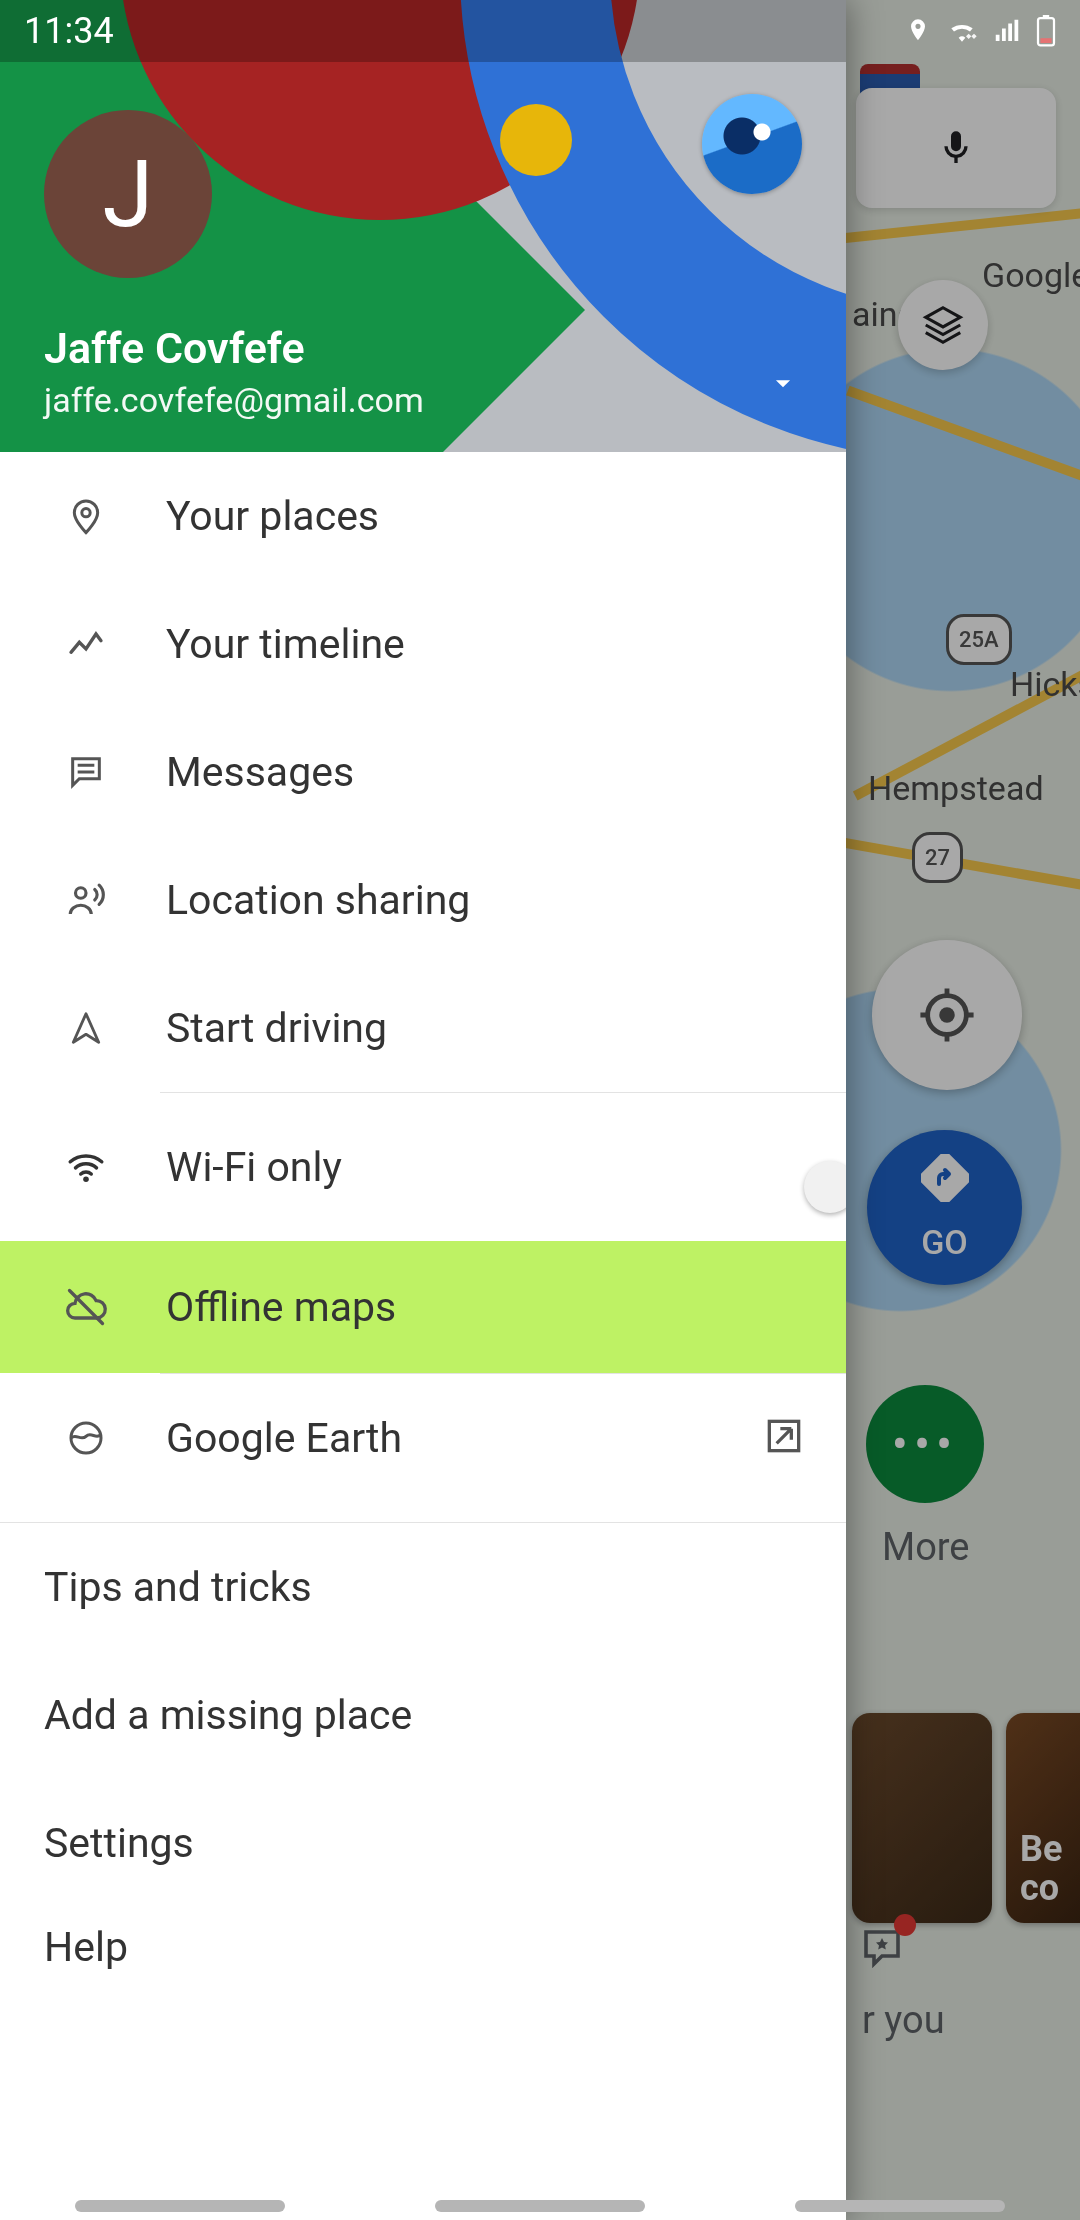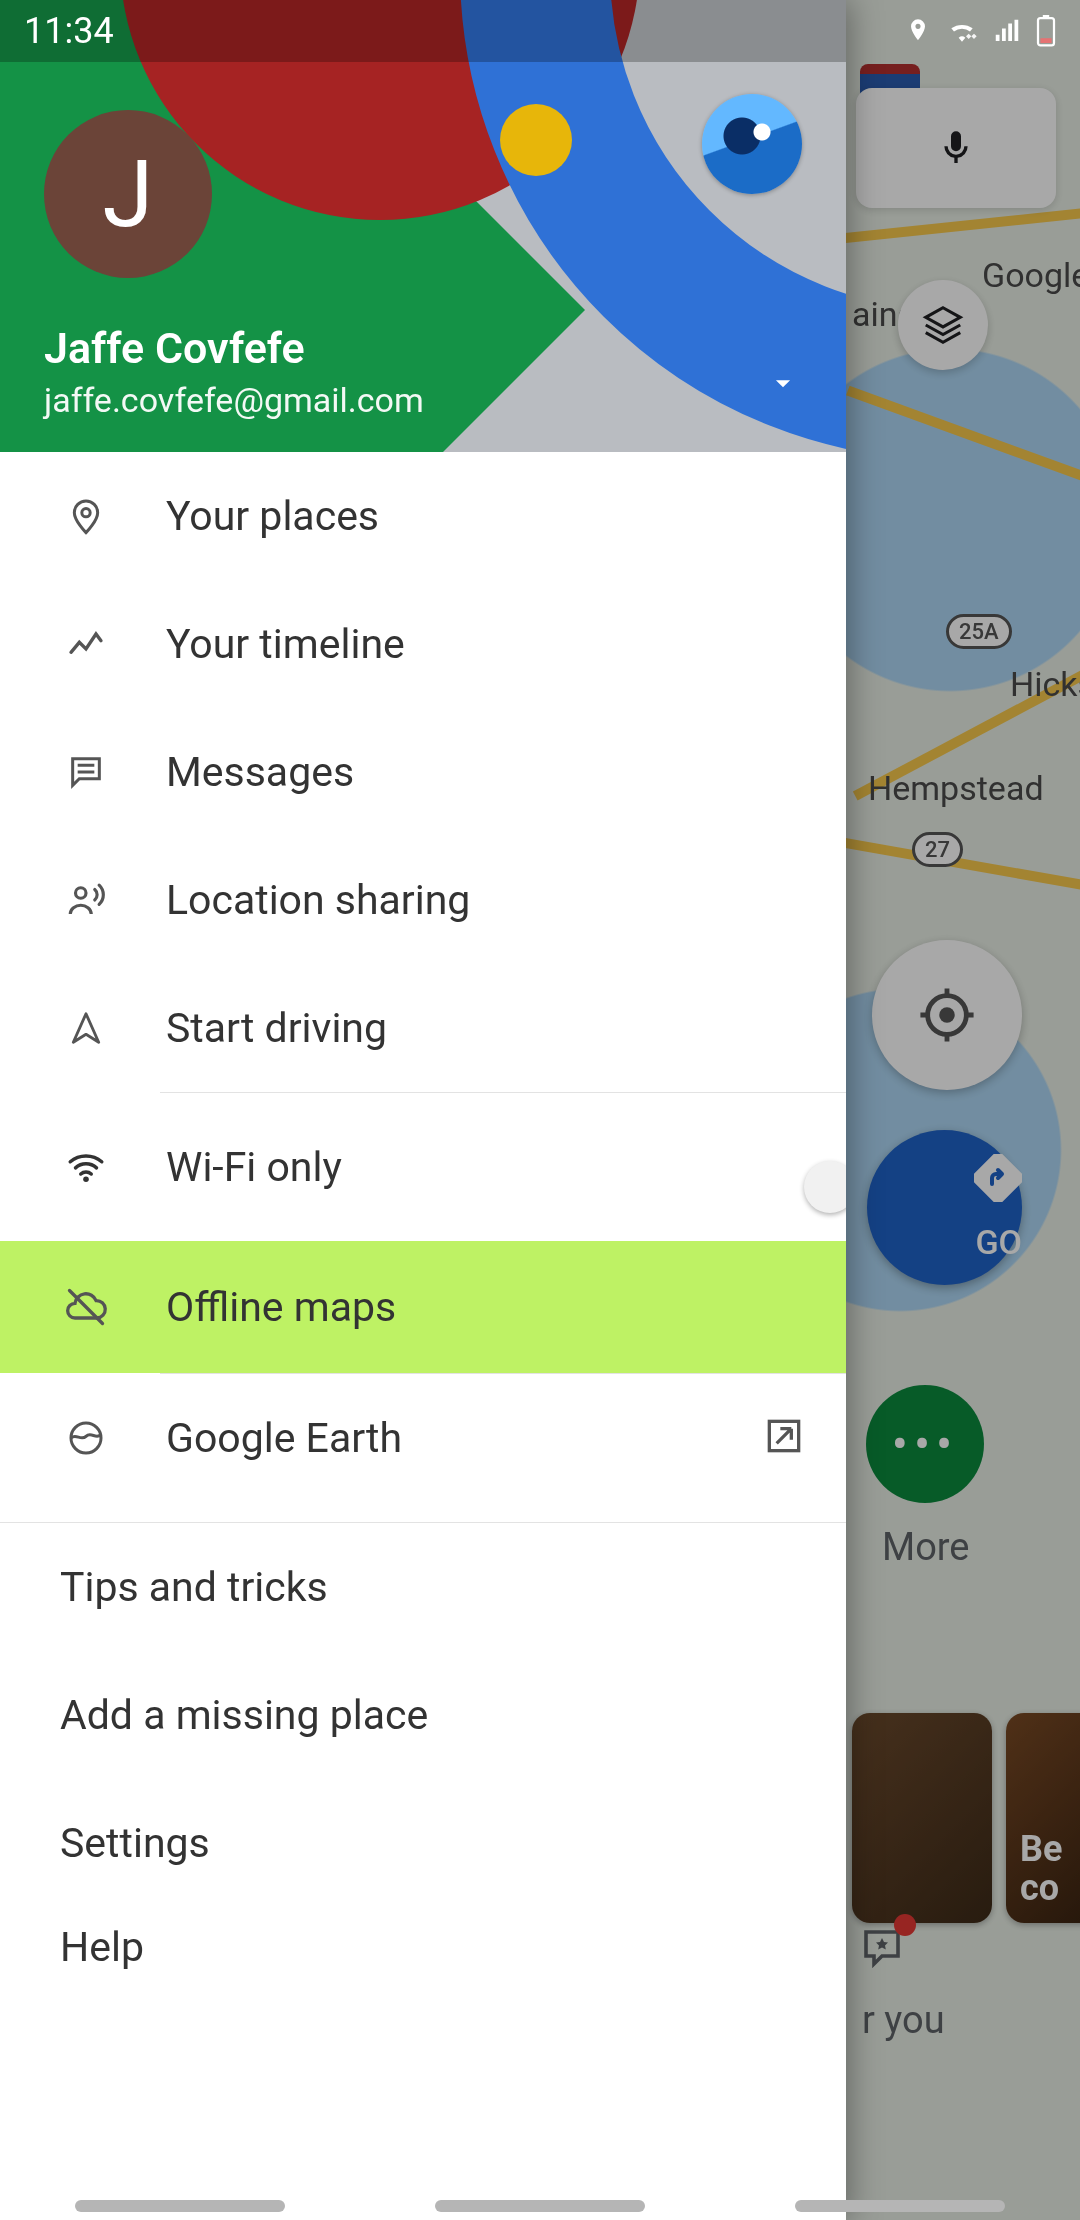--- a/index.html
+++ b/index.html
@@ -13,35 +13,35 @@
       radial-gradient(circle at 950px 520px, #aed7f4 0 170px, transparent 172px),
       radial-gradient(circle at 900px 1150px, #aed7f4 0 160px, transparent 162px),
       linear-gradient(180deg, #e9efe6 0%, #e9efe6 100%);
   }
   .road { position: absolute; background:#f7c94d; }
   .r1 { left: 840px; top: 220px;  width: 260px; height: 10px; transform: rotate(-6deg); }
   .r2 { left: 840px; top: 430px;  width: 260px; height: 10px; transform: rotate(20deg); }
   .r3 { left: 840px; top: 730px;  width: 260px; height: 10px; transform: rotate(-28deg); }
   .r4 { left: 840px; top: 860px;  width: 260px; height: 10px; transform: rotate(10deg); }
   .city-label { position: absolute; color:#4b4b4b; font-size: 34px; }
-  .road-badge { position:absolute; border:3px solid #555; color:#555; font-size:22px; padding:2px 10px; border-radius:18px; background:#fff; font-weight:500;}
+  .road-badge { position:absolute; border:3px solid #555; color:#555; font-size:22px; padding:10px 10px; border-radius:18px; background:#fff; font-weight:500;}
   .road-shield { position:absolute; width:60px; height:56px; background:#2a5cb0; border-radius:8px 8px 28px 28px; color:#fff; font-size:18px; display:flex;align-items:center;justify-content:center; border-top:10px solid #b33030;}
 
   
   .search-peek { position:absolute; top:88px; right:24px; width:200px; height:120px; background:#fff; border-radius:16px; box-shadow:0 2px 8px rgba(0,0,0,.15); display:flex; align-items:center; justify-content:center; }
   .mic { width:40px; height:60px; }
 
   
   .layers-fab { position:absolute; top:280px; right:92px; width:90px; height:90px; border-radius:50%; background:#fff; box-shadow:0 3px 8px rgba(0,0,0,.2); display:flex; align-items:center; justify-content:center; }
 
   
   .loc-fab { position:absolute; top:940px; right:58px; width:150px; height:150px; border-radius:50%; background:#fff; box-shadow:0 3px 10px rgba(0,0,0,.25); display:flex;align-items:center;justify-content:center; }
 
   
-  .go-fab { position:absolute; top:1130px; right:58px; width:155px; height:155px; border-radius:50%; background:#1f63c9; box-shadow:0 3px 10px rgba(0,0,0,.3); display:flex;flex-direction:column;align-items:flex-end;justify-content:center; color:#fff; font-size:34px; font-weight:500; gap:20px; }
+  .go-fab { position:absolute; top:1130px; right:58px; width:155px; height:155px; border-radius:50%; background:#1f63c9; box-shadow:0 3px 10px rgba(0,0,0,.3); display:flex;flex-direction:column;align-items:center;justify-content:center; color:#fff; font-size:34px; font-weight:500; gap:20px; }
 
   
   .sheet { position:absolute; left:852px; top:1315px; width:260px; height:620px; }
   .more-chip { position:absolute; left:14px; top:70px; width:118px; height:118px; border-radius:50%; background:#0c8a3e; display:flex;align-items:center;justify-content:center; color:#fff; font-size:48px; letter-spacing:6px; }
   .more-label { position:absolute; left:30px; top:210px; font-size:38px; color:#5f6368; }
   .card { position:absolute; top:398px; width:140px; height:210px; border-radius:18px; background:linear-gradient(135deg,#6b4a2c,#3d2a18); box-shadow:0 2px 6px rgba(0,0,0,.3); }
   .card.c1{ left:0; }
   .card.c2{ left:154px; background:linear-gradient(135deg,#7a4a24,#2e1c0e); }
   .card-txt { position:absolute; bottom:14px; left:14px; color:#fff; font-size:36px; font-weight:700; line-height:1.1; }
 
@@ -79,21 +79,21 @@
   .item .label { font-size:41px; color:#333; }
   .item.highlight { background:#bef264; }
   .divider { height:1px; background:#e3e3e3; margin-left:160px; }
   .full-divider { height:1px; background:#e3e3e3; }
   .icon-slot { width:44px; height:44px; display:flex; align-items:center; justify-content:center; color:#555; }
   .item-action { margin-left:auto; }
 
   .toggle { width:80px; height:40px; border-radius:40px; background:#c8c8c8; position:relative; }
   .toggle .knob { position:absolute; left:-2px; top:-6px; width:52px; height:52px; border-radius:50%; background:#f1f1f1; box-shadow:0 2px 5px rgba(0,0,0,.3); }
 
-  .footer-item { display:flex; align-items:center; height:128px; padding-left:60px; font-size:41px; color:#333; }
+  .footer-item { display:flex; align-items:center; height:128px; padding-left:44px; font-size:41px; color:#333; }
 
   
   .navbar { position:absolute; bottom:8px; left:0; right:0; display:flex; justify-content:space-around; z-index:60; }
   .nav-pill { width:210px; height:12px; border-radius:6px; background:#b5b5b5; }
 </style>
 </head>
 <body>
 
 <div class="root">
 

